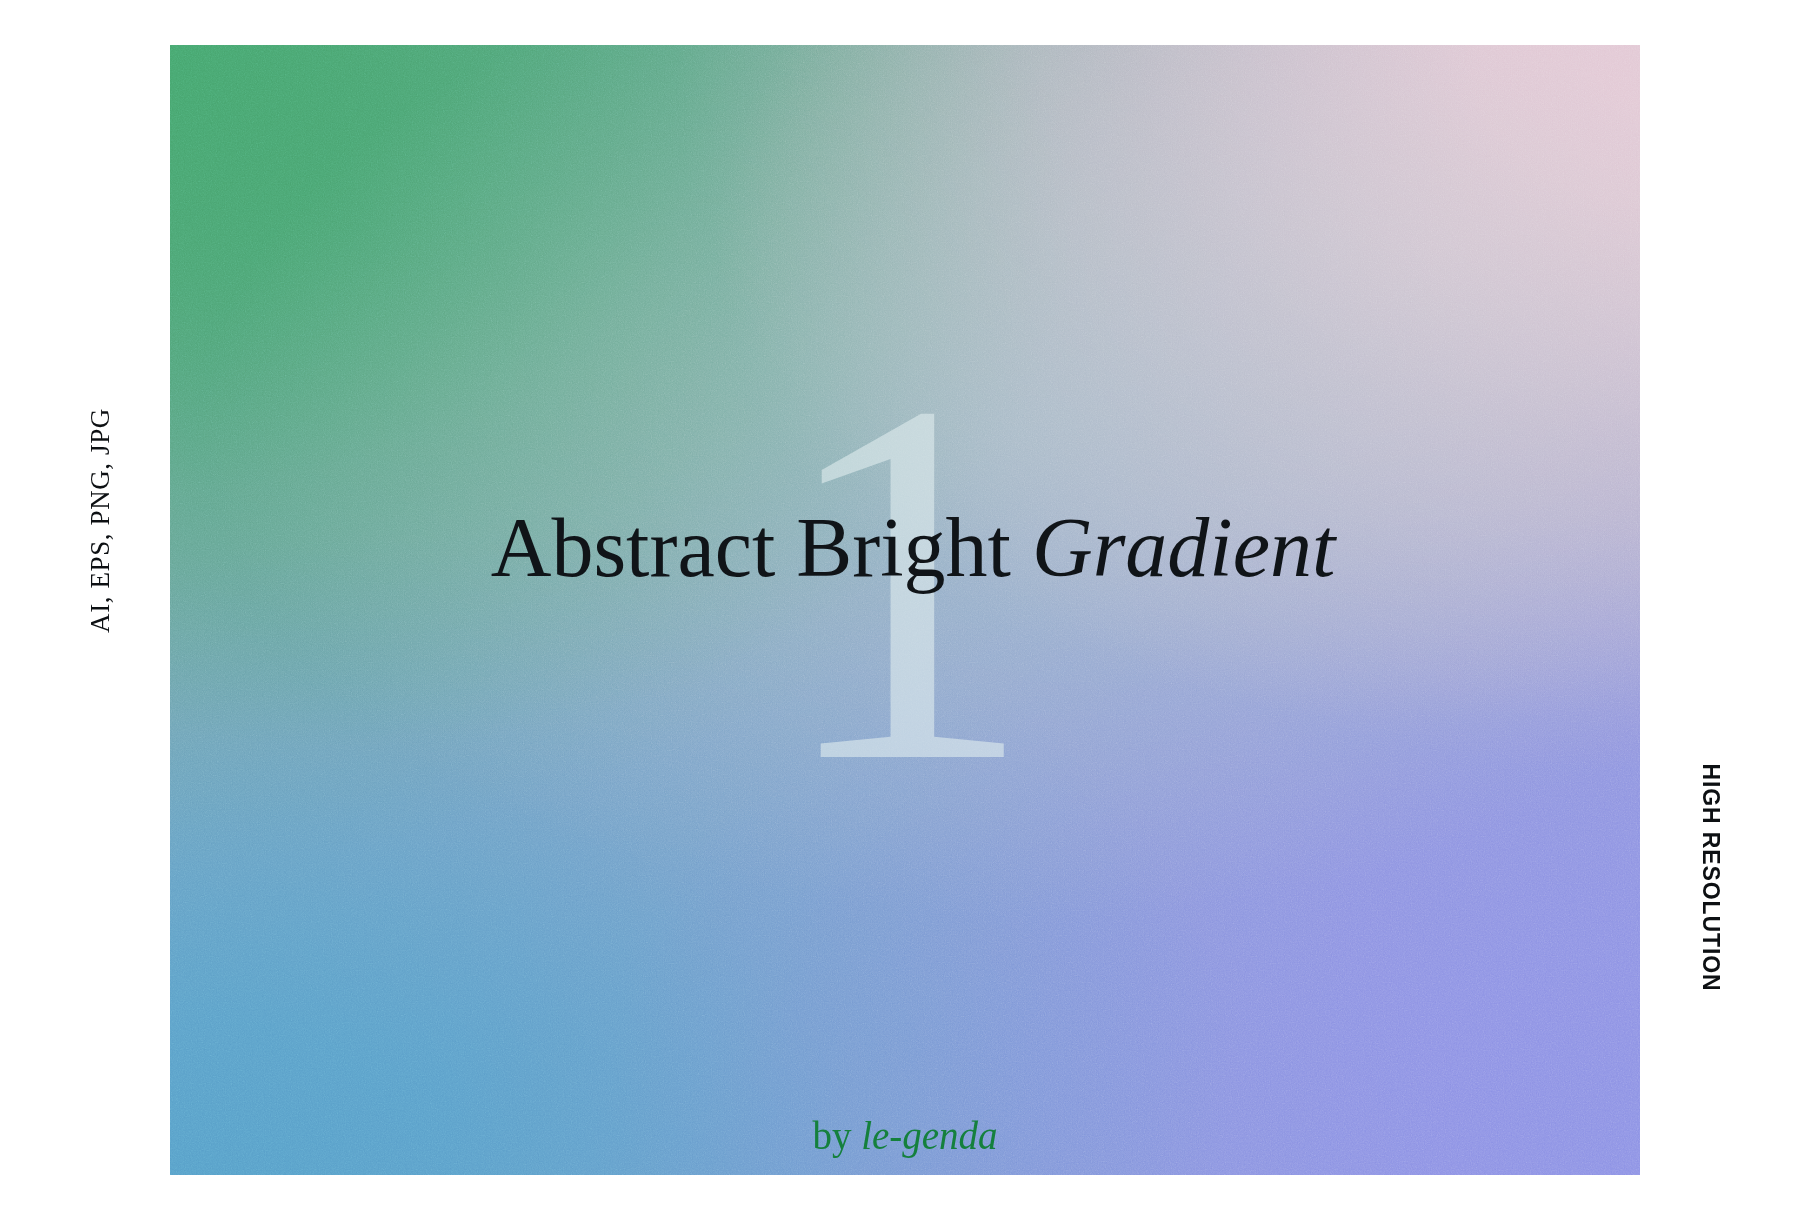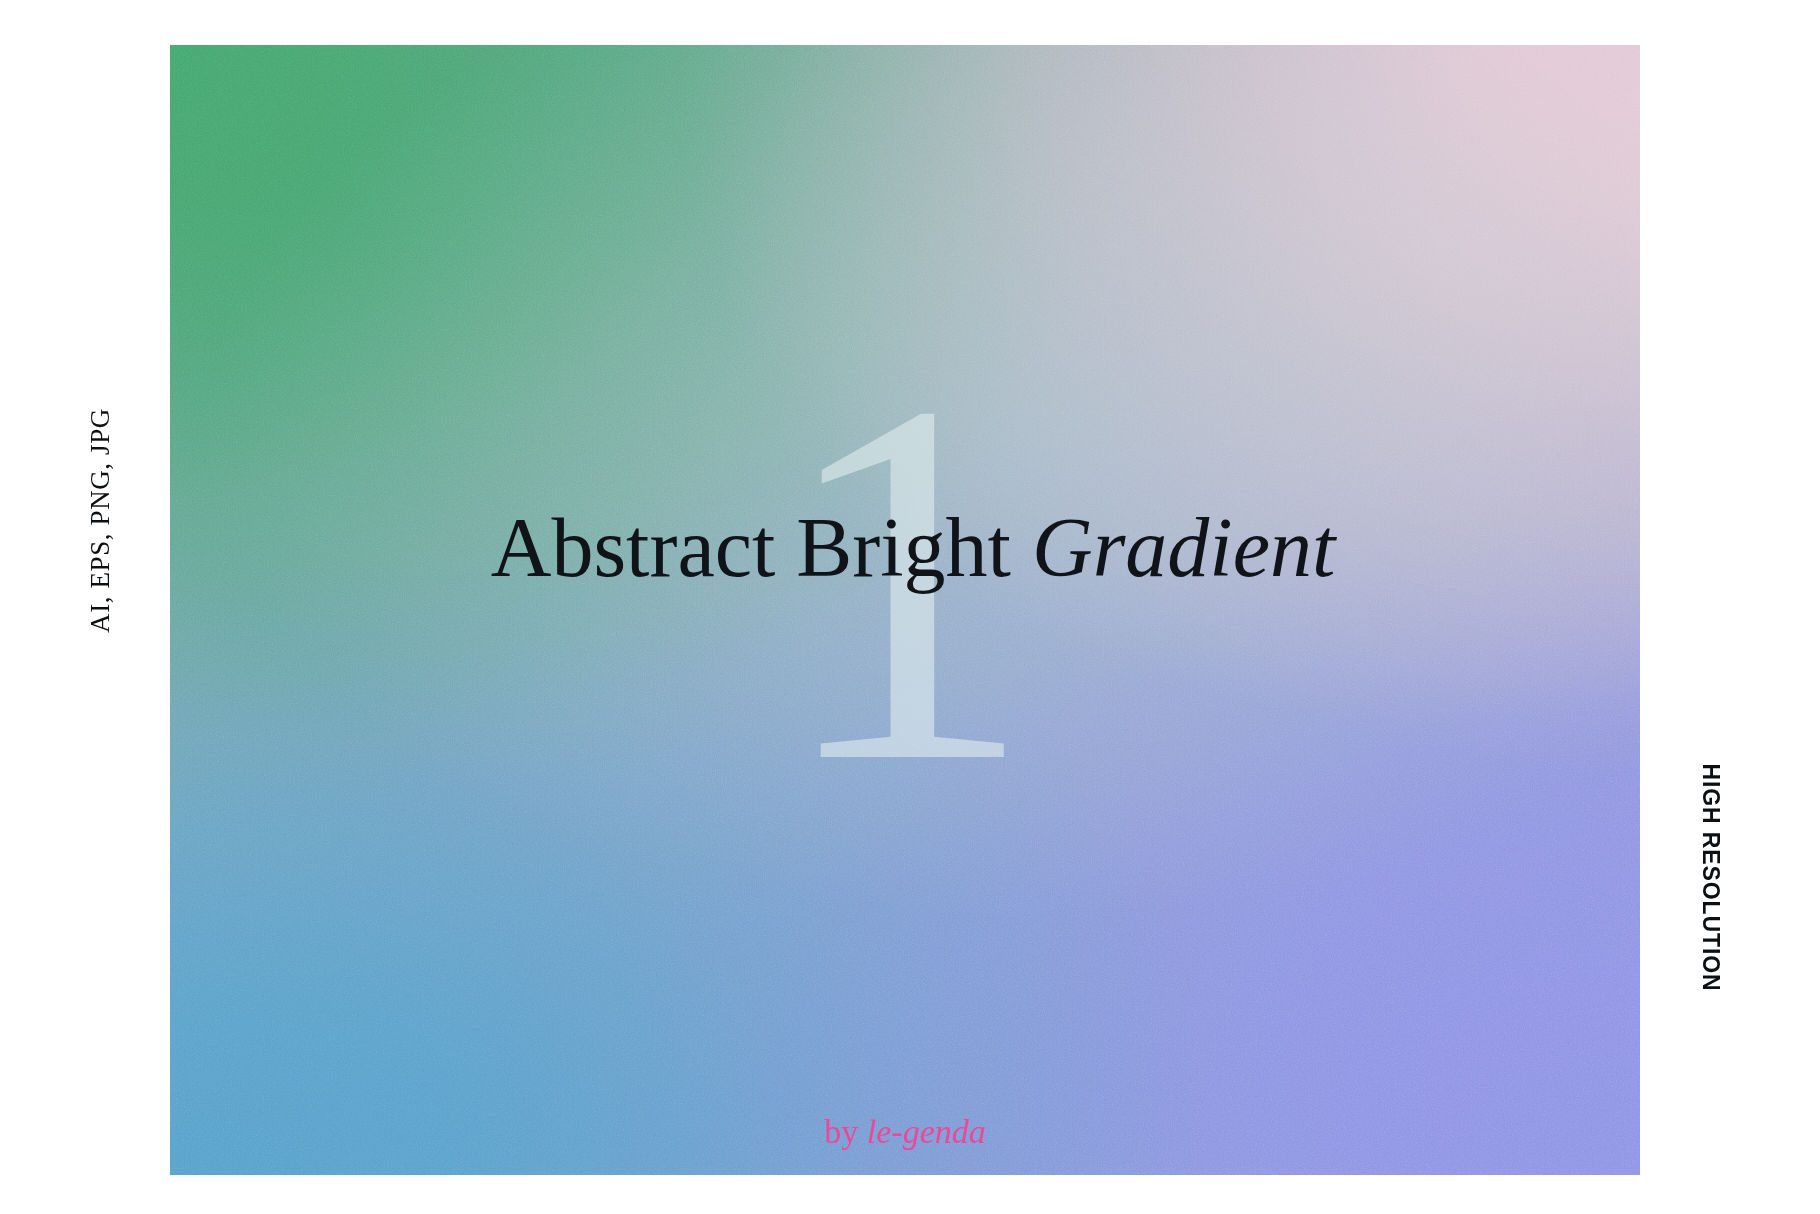--- a/index.html
+++ b/index.html
@@ -98,22 +98,22 @@
   #headline .line { display: block; white-space: pre; }
 
   
   #byline {
     position: absolute;
     left: 0;
     right: 0;
     top: 1068px;
     text-align: center;
     font-family: "Liberation Serif", serif;
-    font-size: 34px;
-    color: #ec4899;
+    font-size: 39px;
+    color: #15803d;
     white-space: pre;
   }
   #byline .ital { font-style: italic; }
 
   
   #left-label {
     position: absolute;
     left: 78px;
     top: 390px;
     width: 44px;

